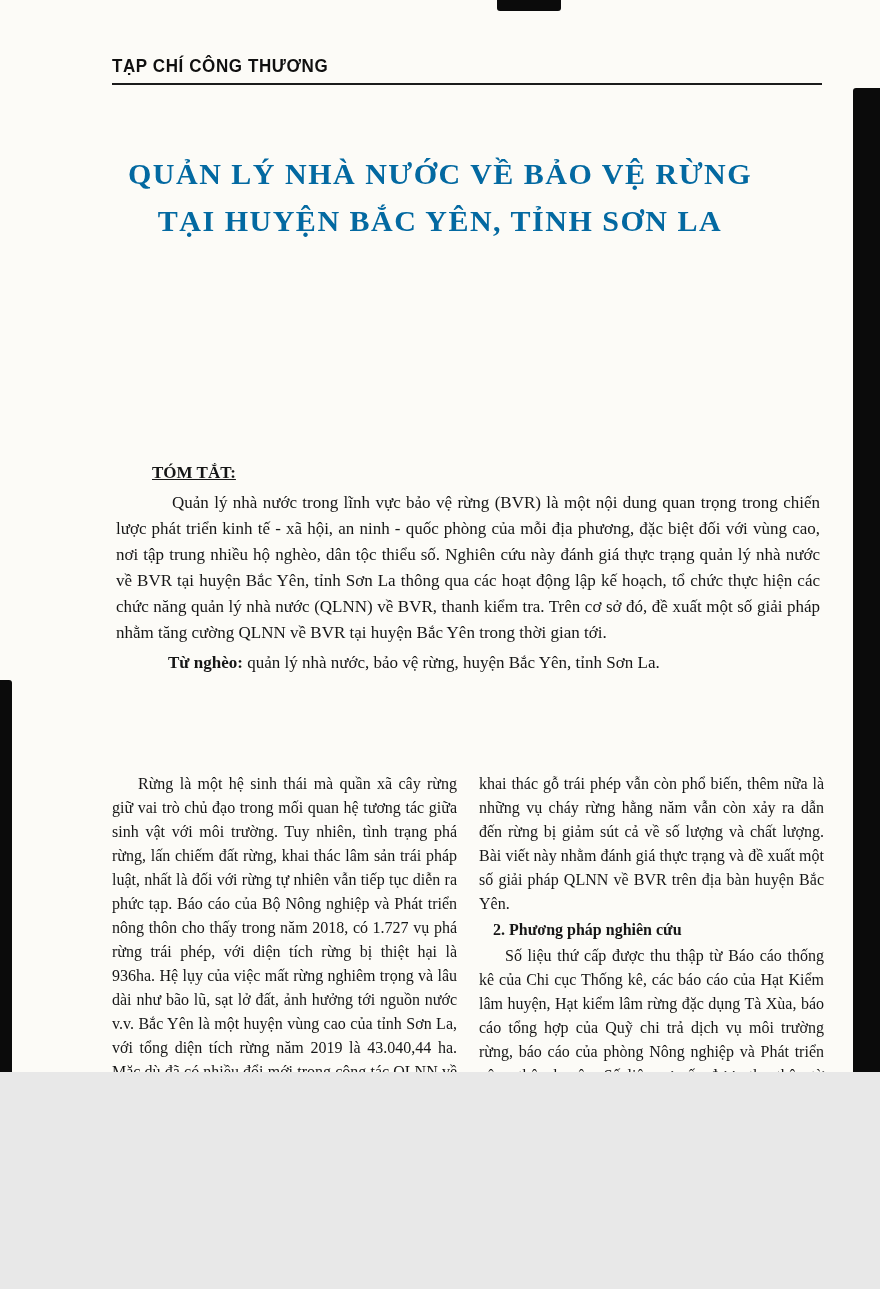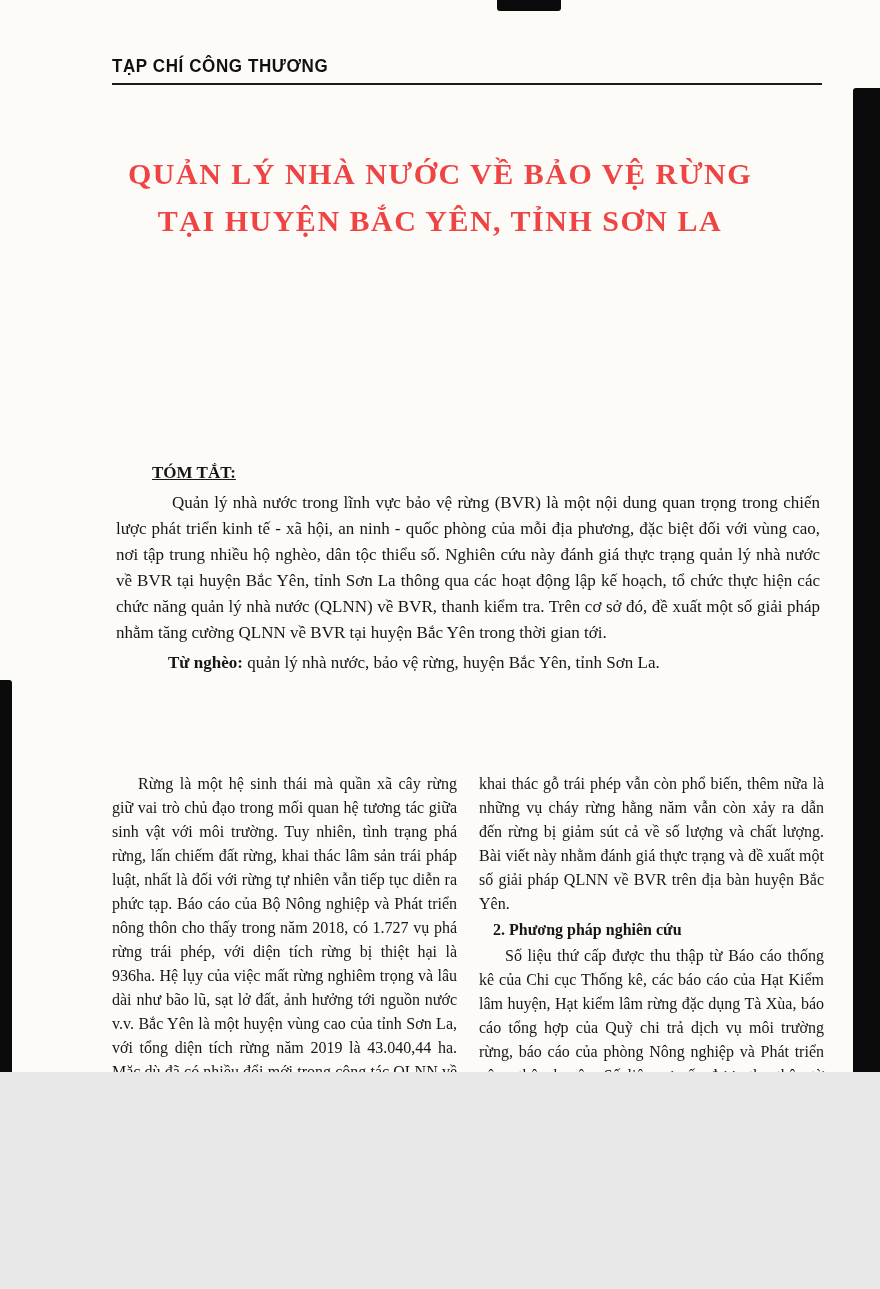--- a/index.html
+++ b/index.html
@@ -28,21 +28,21 @@
     color:#101010; transform:scaleY(1.12); transform-origin:left bottom;
   }
   .masthead-rule { margin-top:5px; height:2px; background:#1b1b1b; width:100%; }
 
   
   .article-title {
     position:absolute; top:150px; left:48px; right:48px; margin:0;
     text-align:center;
     font-family:"Liberation Serif", serif;
     font-weight:700; font-size:30px; line-height:47px;
-    letter-spacing:1.5px; color:#ef4444;
+    letter-spacing:1.5px; color:#0369a1;
   }
   .title-line { display:block; }
 
   
   .authors {
     position:absolute; top:318px; left:60px; right:60px;
     text-align:center;
     font-family:"Liberation Sans", sans-serif;
     font-weight:700; font-size:15px; letter-spacing:0.3px; color:#111;
   }

